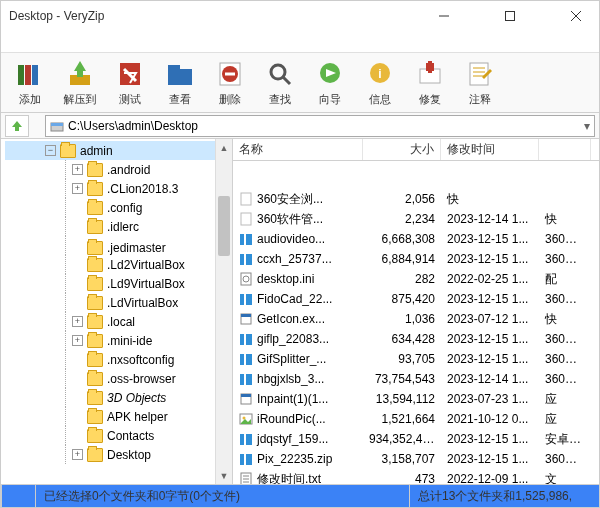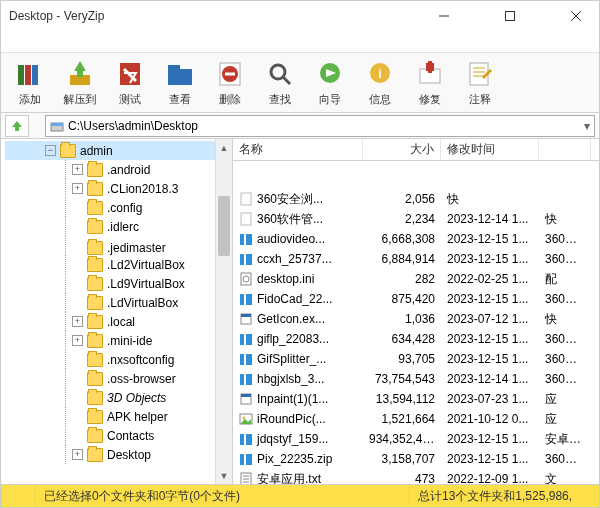--- a/index.html
+++ b/index.html
@@ -31,21 +31,21 @@
   .listhead { height: 22px; display: flex; align-items: center; border-bottom: 1px solid #d0d0d0; background: #fff; }
   .listhead .col { padding: 0 6px; border-right: 1px solid #e5e5e5; height:100%; display:flex; align-items:center; color:#333; }
   .listbody { flex: 1; overflow: hidden; }
   .listrow { height: 20px; display: flex; align-items: center; }
   .listrow .cell { padding: 0 6px; overflow: hidden; text-overflow: ellipsis; white-space: nowrap; }
   .c-name { width: 130px; display:flex; align-items:center; gap:4px; }
   .c-size { width: 78px; text-align: right; }
   .c-date { width: 98px; }
   .c-type { width: 52px; }
   .fileicon { width:14px; height:14px; display:inline-flex; align-items:center; justify-content:center; flex-shrink:0; }
-  .statusbar { height: 22px; background: #fde047; display: flex; align-items: center; font-size: 12px; color:#333; }
+  .statusbar { height: 22px; background: #3b82f6; display: flex; align-items: center; font-size: 12px; color:#333; }
   .statusbar .cell { padding: 0 8px; border-left:1px solid #ccc; height:100%; display:flex; align-items:center; }
   .scrollbar-v { position:absolute; right:0; top:0; bottom:0; width:17px; background:#f0f0f0; border-left:1px solid #ddd; display:flex; flex-direction:column; }
   .scroll-arrow { height:17px; display:flex; align-items:center; justify-content:center; color:#666; font-size:9px; }
   .scroll-thumb { background:#c2c2c2; margin:0 2px; border-radius:2px; }
   svg { display:block; }
 </style>
 </head>
 <body>
 
 <div class="titlebar">
@@ -515,21 +515,21 @@
         <div class="listrow">
           <div class="cell c-name">
             <span class="fileicon">
               <svg width="14" height="14">
                 <rect x="2" y="1" width="10" height="12" fill="#fff" stroke="#888"></rect>
                 <line x1="4" y1="4" x2="10" y2="4" stroke="#888"></line>
                 <line x1="4" y1="7" x2="10" y2="7" stroke="#888"></line>
                 <line x1="4" y1="10" x2="10" y2="10" stroke="#888"></line>
               </svg>
             </span>
-            <span>安卓应用.txt</span>
+            <span>修改时间.txt</span>
           </div>
           <div class="cell c-size">473</div>
           <div class="cell c-date">2022-12-09 1...</div>
           <div class="cell c-type">文</div>
         </div>
       </div>
   </div>
 </div>
 
 <div class="statusbar">

